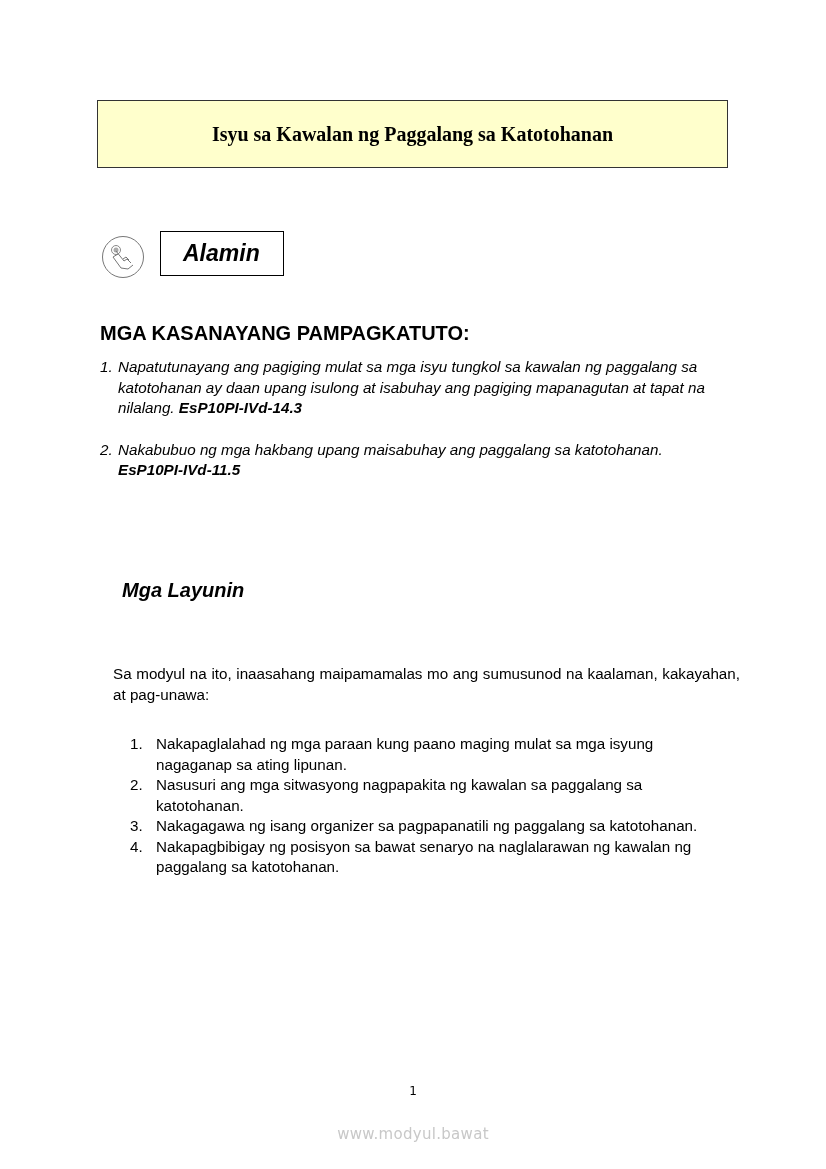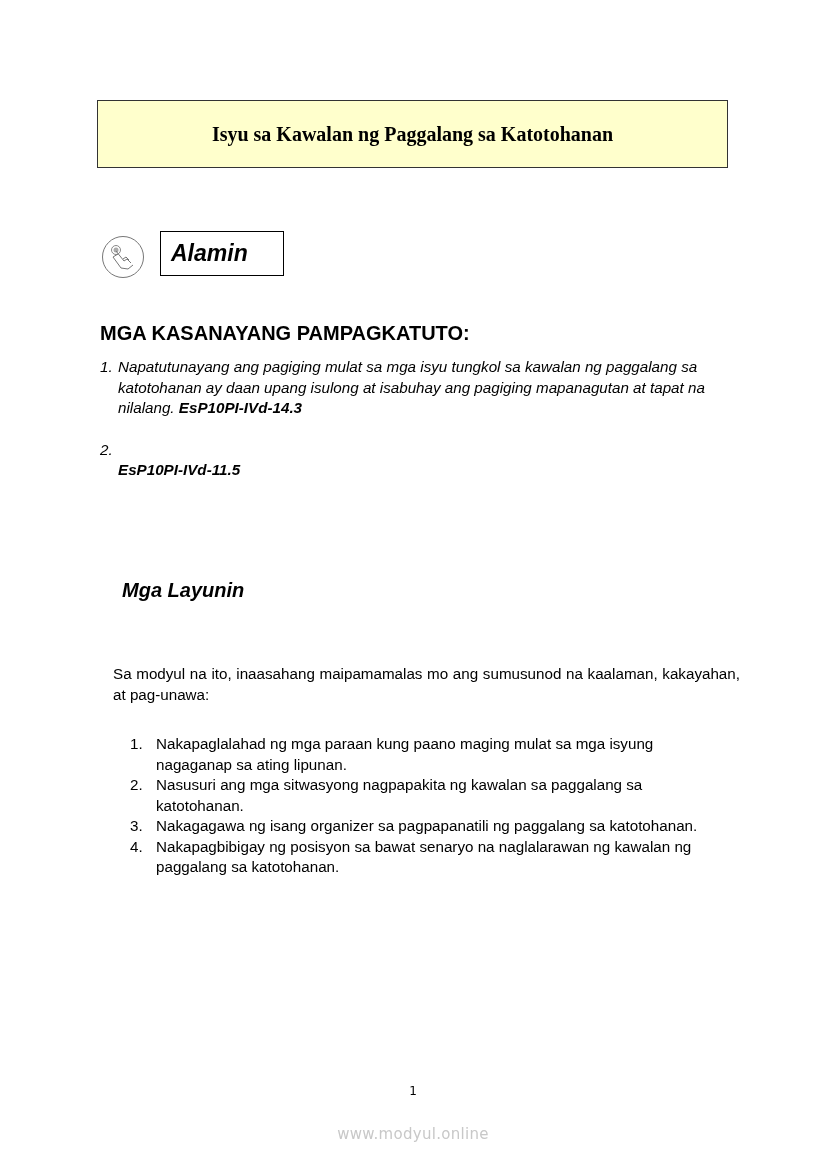--- a/index.html
+++ b/index.html
@@ -4,21 +4,21 @@
 <style>
   html, body { margin: 0; padding: 0; background: #ffffff; }
   body { width: 826px; height: 1169px; position: relative; overflow: hidden;
          font-family: "Liberation Sans", sans-serif; color: #000; }
   .title-box { position: absolute; left: 97px; top: 100px; width: 631px; height: 68px;
                background: #ffffcc; border: 1.5px solid #333; box-sizing: border-box;
                display: flex; align-items: center; justify-content: center; font-family: Liberation Serif, serif; }
   .title-box h1 { margin: 0; font-size: 20px; font-weight: bold; }
   .icon-wrap { position: absolute; left: 101px; top: 235px; width: 44px; height: 44px; }
   .alamin-box { position: absolute; left: 160px; top: 231px; width: 124px; height: 45px;
-                border: 1.2px solid #000; box-sizing: border-box; display: flex; align-items: center; padding-left: 10px; }
+                border: 1.2px solid #000; box-sizing: border-box; display: flex; align-items: center; padding-left: 22px; }
   .alamin-box span { font-size: 23px; font-weight: bold; font-style: italic; }
   .comp-heading { position: absolute; left: 100px; top: 322px; font-size: 20px; font-weight: bold; margin: 0; }
   .comp-list { position: absolute; left: 100px; top: 357px; width: 640px; margin: 0; padding: 0; list-style: none;
                font-size: 15.2px; font-style: italic; line-height: 20.5px; }
   .comp-list li { display: flex; }
   .comp-list li + li { margin-top: 21px; }
   .comp-list .num { width: 18px; flex: none; }
   .comp-list b { font-weight: bold; }
   .lay-heading { position: absolute; left: 122px; top: 579px; font-size: 20px; font-weight: bold; margin: 0; font-style: italic; }
   .intro { position: absolute; left: 100px; top: 651px; width: 627px; margin: 13px; font-size: 15.2px;
@@ -54,21 +54,21 @@
 
 <h2 class="comp-heading">MGA KASANAYANG PAMPAGKATUTO:</h2>
 
 <ol class="comp-list">
   <li>
     <span class="num">1.</span>
     <span><span>Napatutunayang ang pagiging mulat sa mga isyu tungkol sa kawalan ng paggalang sa katotohanan ay daan upang isulong at isabuhay ang pagiging mapanagutan at tapat na nilalang.</span> <b>EsP10PI-IVd-14.3</b></span>
   </li>
   <li>
     <span class="num">2.</span>
-    <span><br><b>EsP10PI-IVd-11.5</b></span>
+    <span><span>Nakabubuo ng mga hakbang upang maisabuhay ang paggalang sa katotohanan.</span><br><b>EsP10PI-IVd-11.5</b></span>
   </li>
 </ol>
 
 <h2 class="lay-heading">Mga Layunin</h2>
 
 <p class="intro">Sa modyul na ito, inaasahang maipamamalas mo ang sumusunod na kaalaman, kakayahan, at pag-unawa:</p>
 
 <ol class="obj-list">
   <li>
     <span class="num">1.</span>
@@ -82,13 +82,13 @@
     <span class="num">3.</span>
     <span>Nakagagawa ng isang organizer sa pagpapanatili ng paggalang sa katotohanan.</span>
   </li>
   <li>
     <span class="num">4.</span>
     <span>Nakapagbibigay ng posisyon sa bawat senaryo na naglalarawan ng kawalan ng paggalang sa katotohanan.</span>
   </li>
 </ol>
 
 <div class="page-num">1</div>
-<div class="watermark">www.modyul.online</div>
+<div class="watermark">www.modyul.bawat</div>
 
 </body></html>

